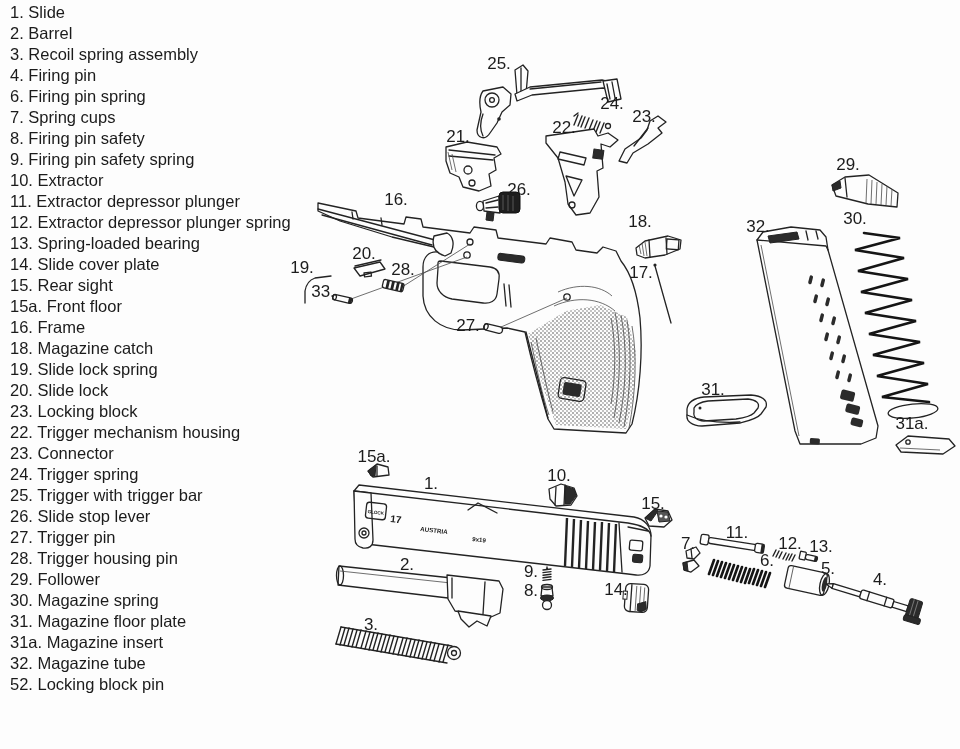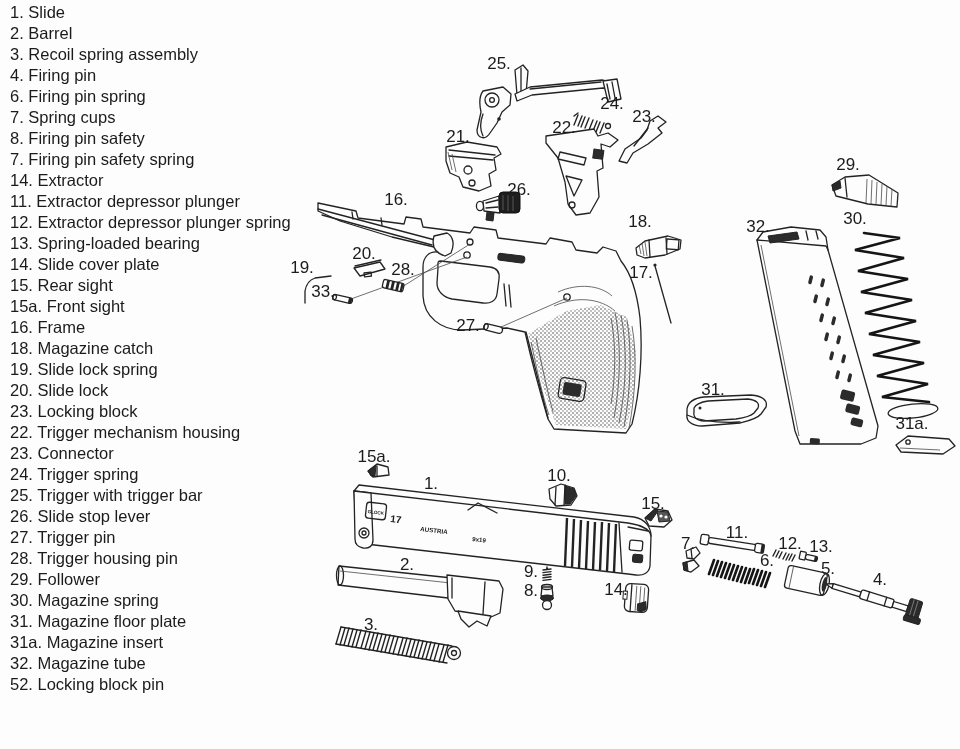--- a/index.html
+++ b/index.html
@@ -26,28 +26,28 @@
 <div class="stage">
 
   <div class="parts-list">
       <div class="pl-item">1. Slide</div>
       <div class="pl-item">2. Barrel</div>
       <div class="pl-item">3. Recoil spring assembly</div>
       <div class="pl-item">4. Firing pin</div>
       <div class="pl-item">6. Firing pin spring</div>
       <div class="pl-item">7. Spring cups</div>
       <div class="pl-item">8. Firing pin safety</div>
-      <div class="pl-item">7. Firing pin safety spring</div>
-      <div class="pl-item">14. Extractor</div>
+      <div class="pl-item">9. Firing pin safety spring</div>
+      <div class="pl-item">10. Extractor</div>
       <div class="pl-item">11. Extractor depressor plunger</div>
       <div class="pl-item">12. Extractor depressor plunger spring</div>
       <div class="pl-item">13. Spring-loaded bearing</div>
       <div class="pl-item">14. Slide cover plate</div>
       <div class="pl-item">15. Rear sight</div>
-      <div class="pl-item">15a. Front sight</div>
+      <div class="pl-item">15a. Front floor</div>
       <div class="pl-item">16. Frame</div>
       <div class="pl-item">18. Magazine catch</div>
       <div class="pl-item">19. Slide lock spring</div>
       <div class="pl-item">20. Slide lock</div>
       <div class="pl-item">23. Locking block</div>
       <div class="pl-item">22. Trigger mechanism housing</div>
       <div class="pl-item">23. Connector</div>
       <div class="pl-item">24. Trigger spring</div>
       <div class="pl-item">25. Trigger with trigger bar</div>
       <div class="pl-item">26. Slide stop lever</div>

